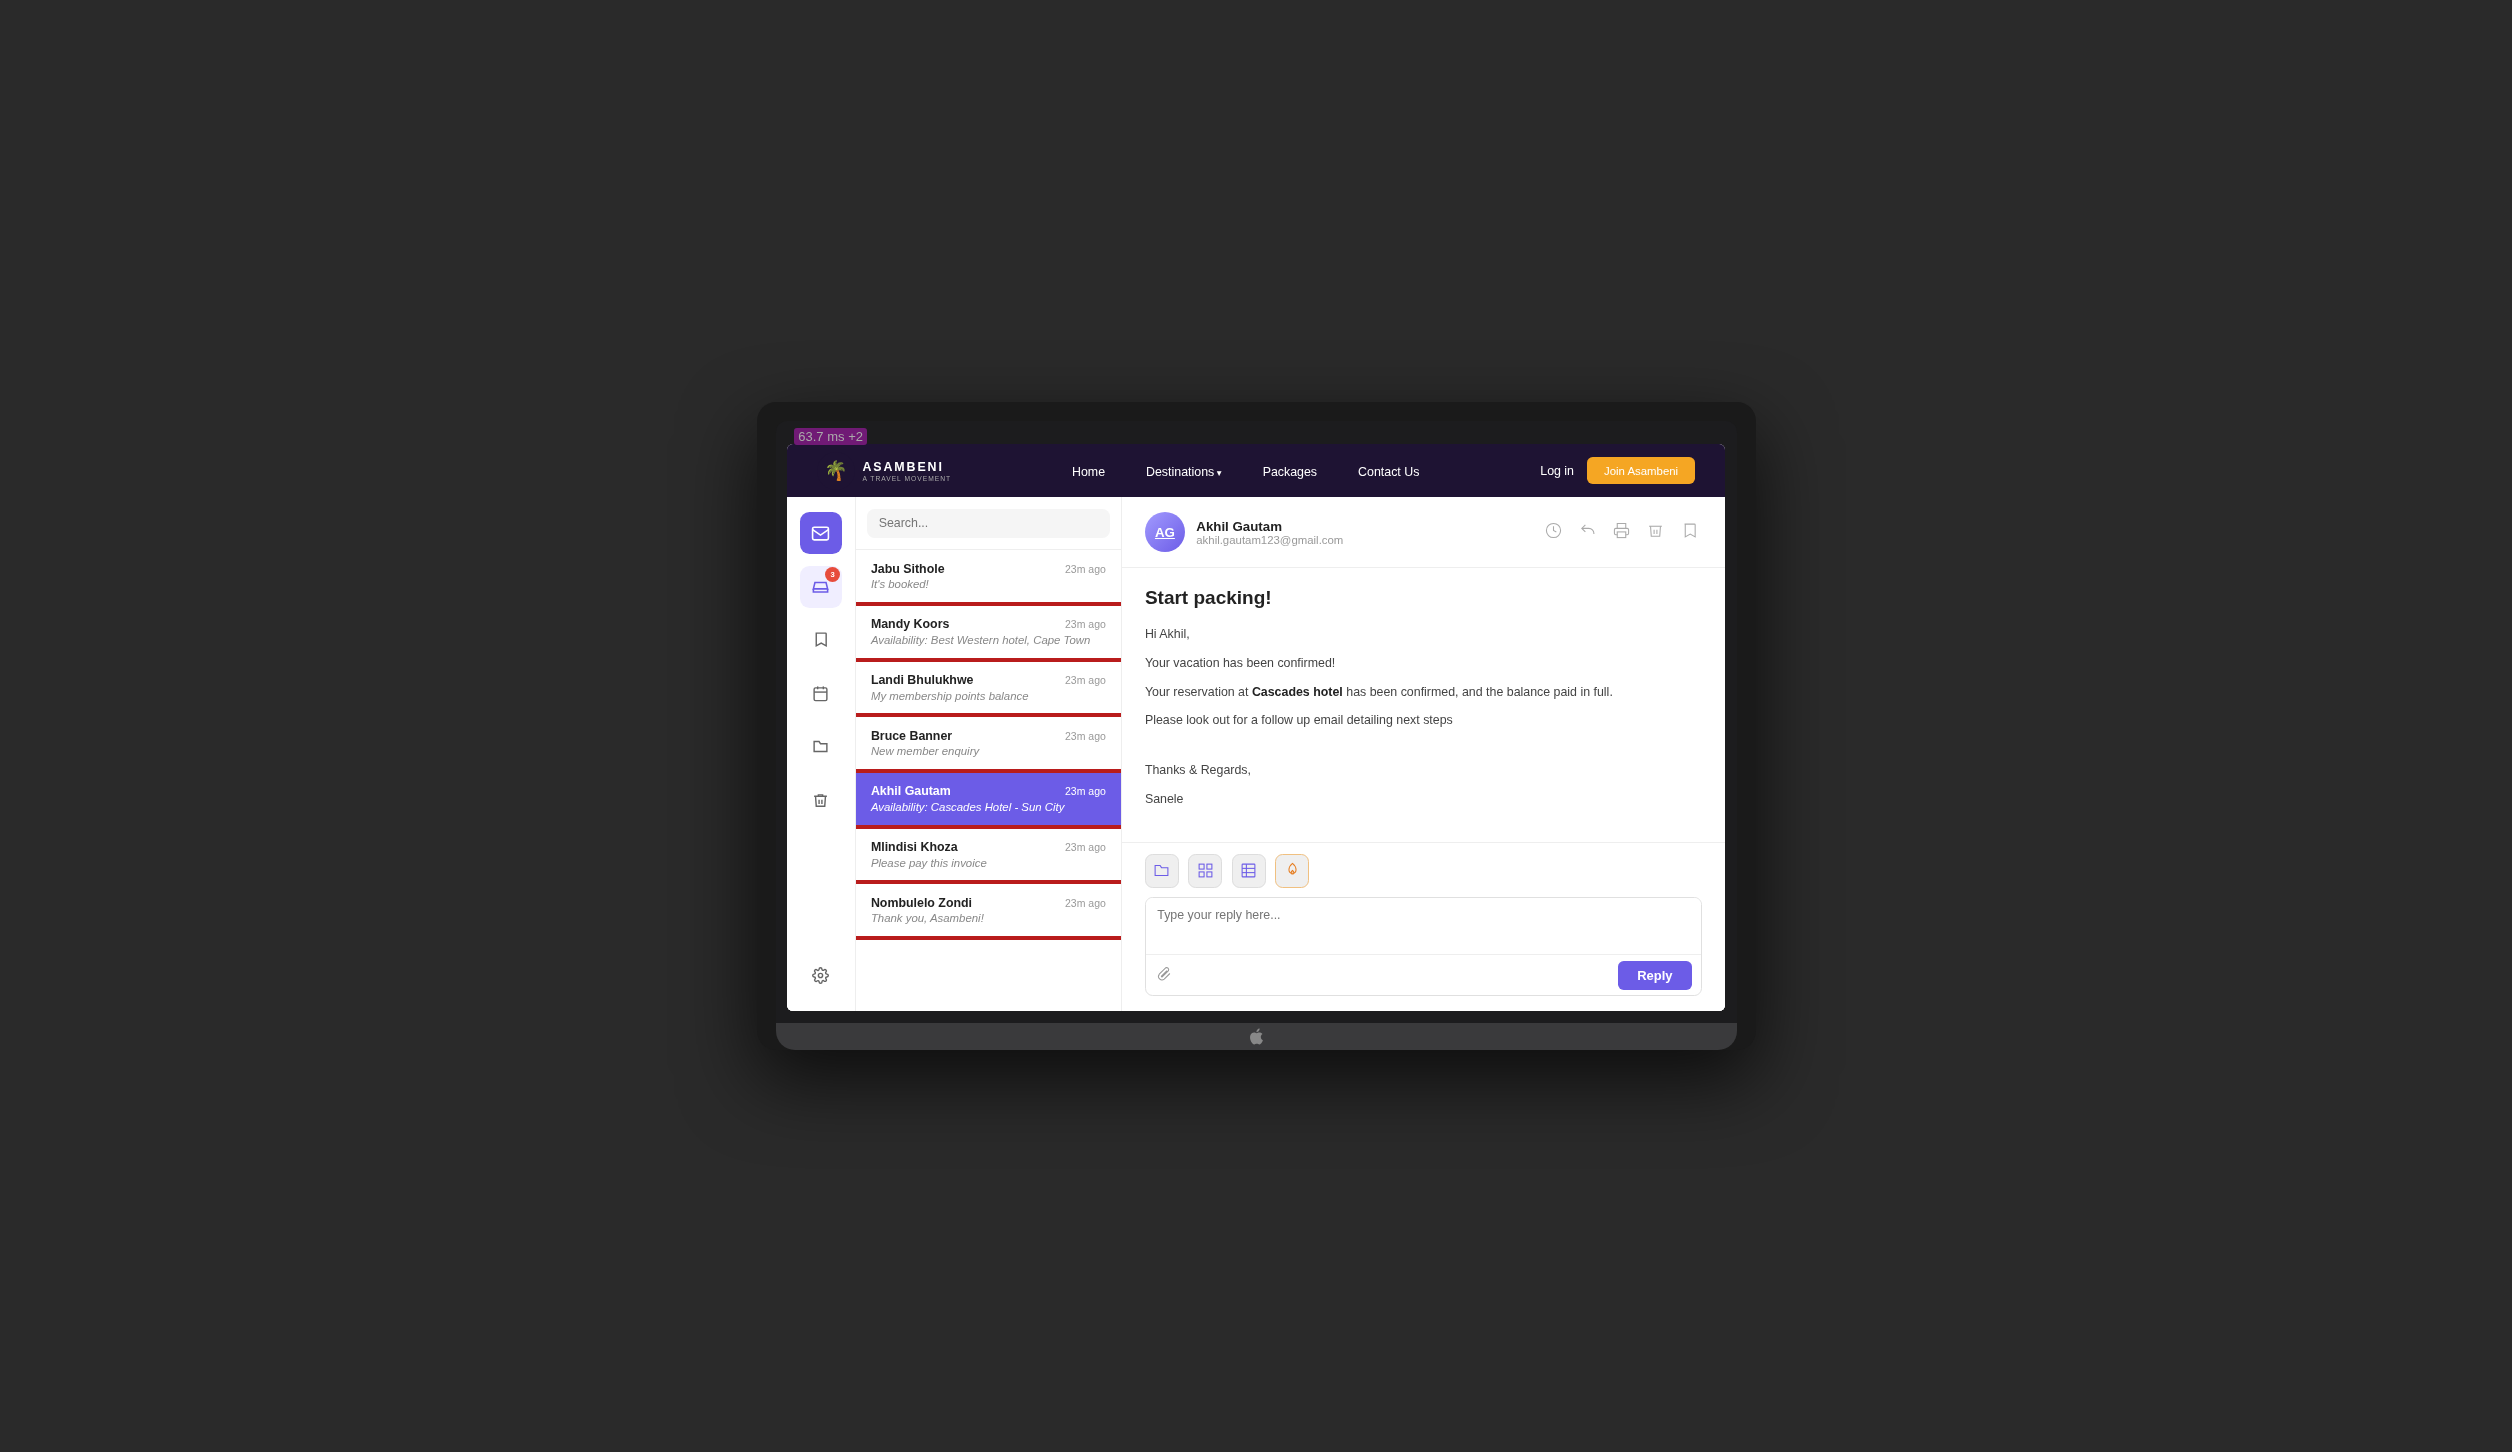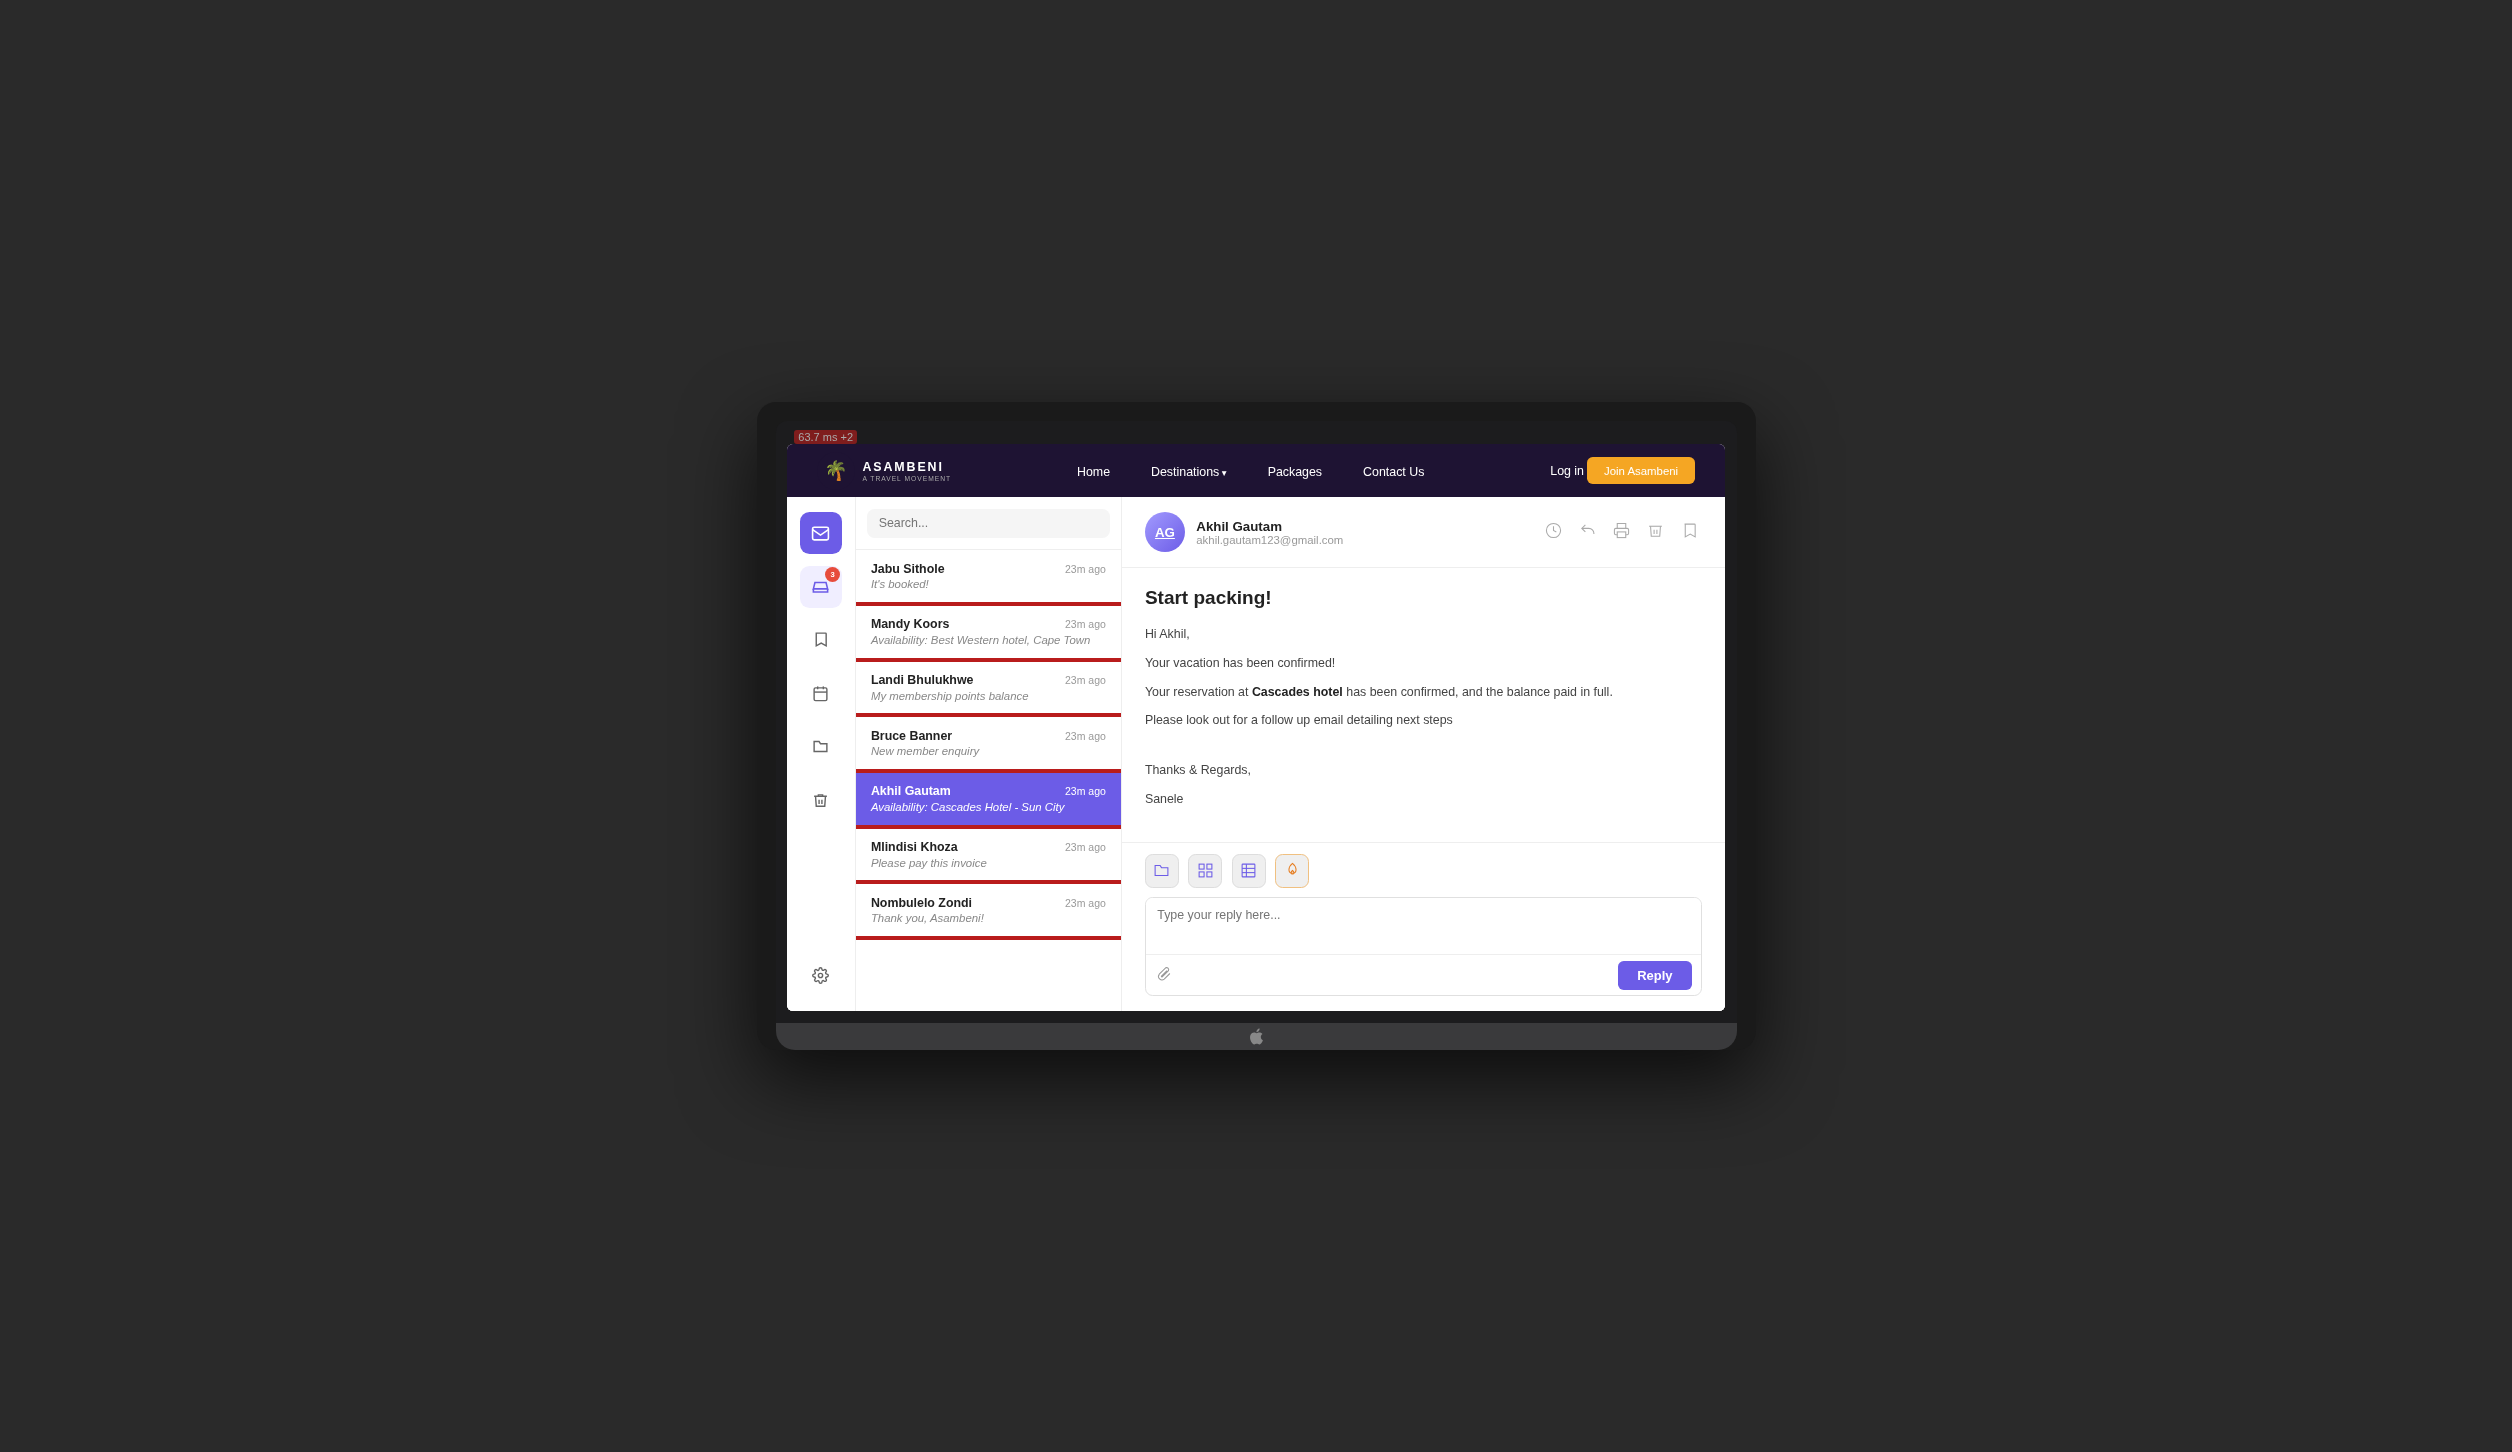--- a/index.html
+++ b/index.html
@@ -54,23 +54,23 @@
       background: #1c1c1e;
       height: 7.6px;
       display: flex;
       align-items: center;
       justify-content: space-between;
       padding: 0 7.6px;
       margin-bottom: 3.8px;
     }
 
     .fps-badge {
-      background: #7f1d1d;
+      background: #701a75;
       color: #aaa;
-      font-size: 11px;
+      font-size: 13px;
       padding: 1px 3.8px;
       border-radius: 2.9px;
     }
 
     
     .navbar {
       background: #1e1333;
       display: flex;
       align-items: center;
       padding: 0 30px;
@@ -117,21 +117,21 @@
     }
 
     .nav-links li a.has-arrow::after {
       content: ' ▾';
       font-size: 9.5px;
     }
 
     .nav-actions {
       display: flex;
       align-items: center;
-      gap: 3px;
+      gap: 13px;
     }
 
     .nav-login {
       color: #fff;
       font-size: 12.4px;
       cursor: pointer;
     }
 
     .nav-join {
       background: #f5a623;

